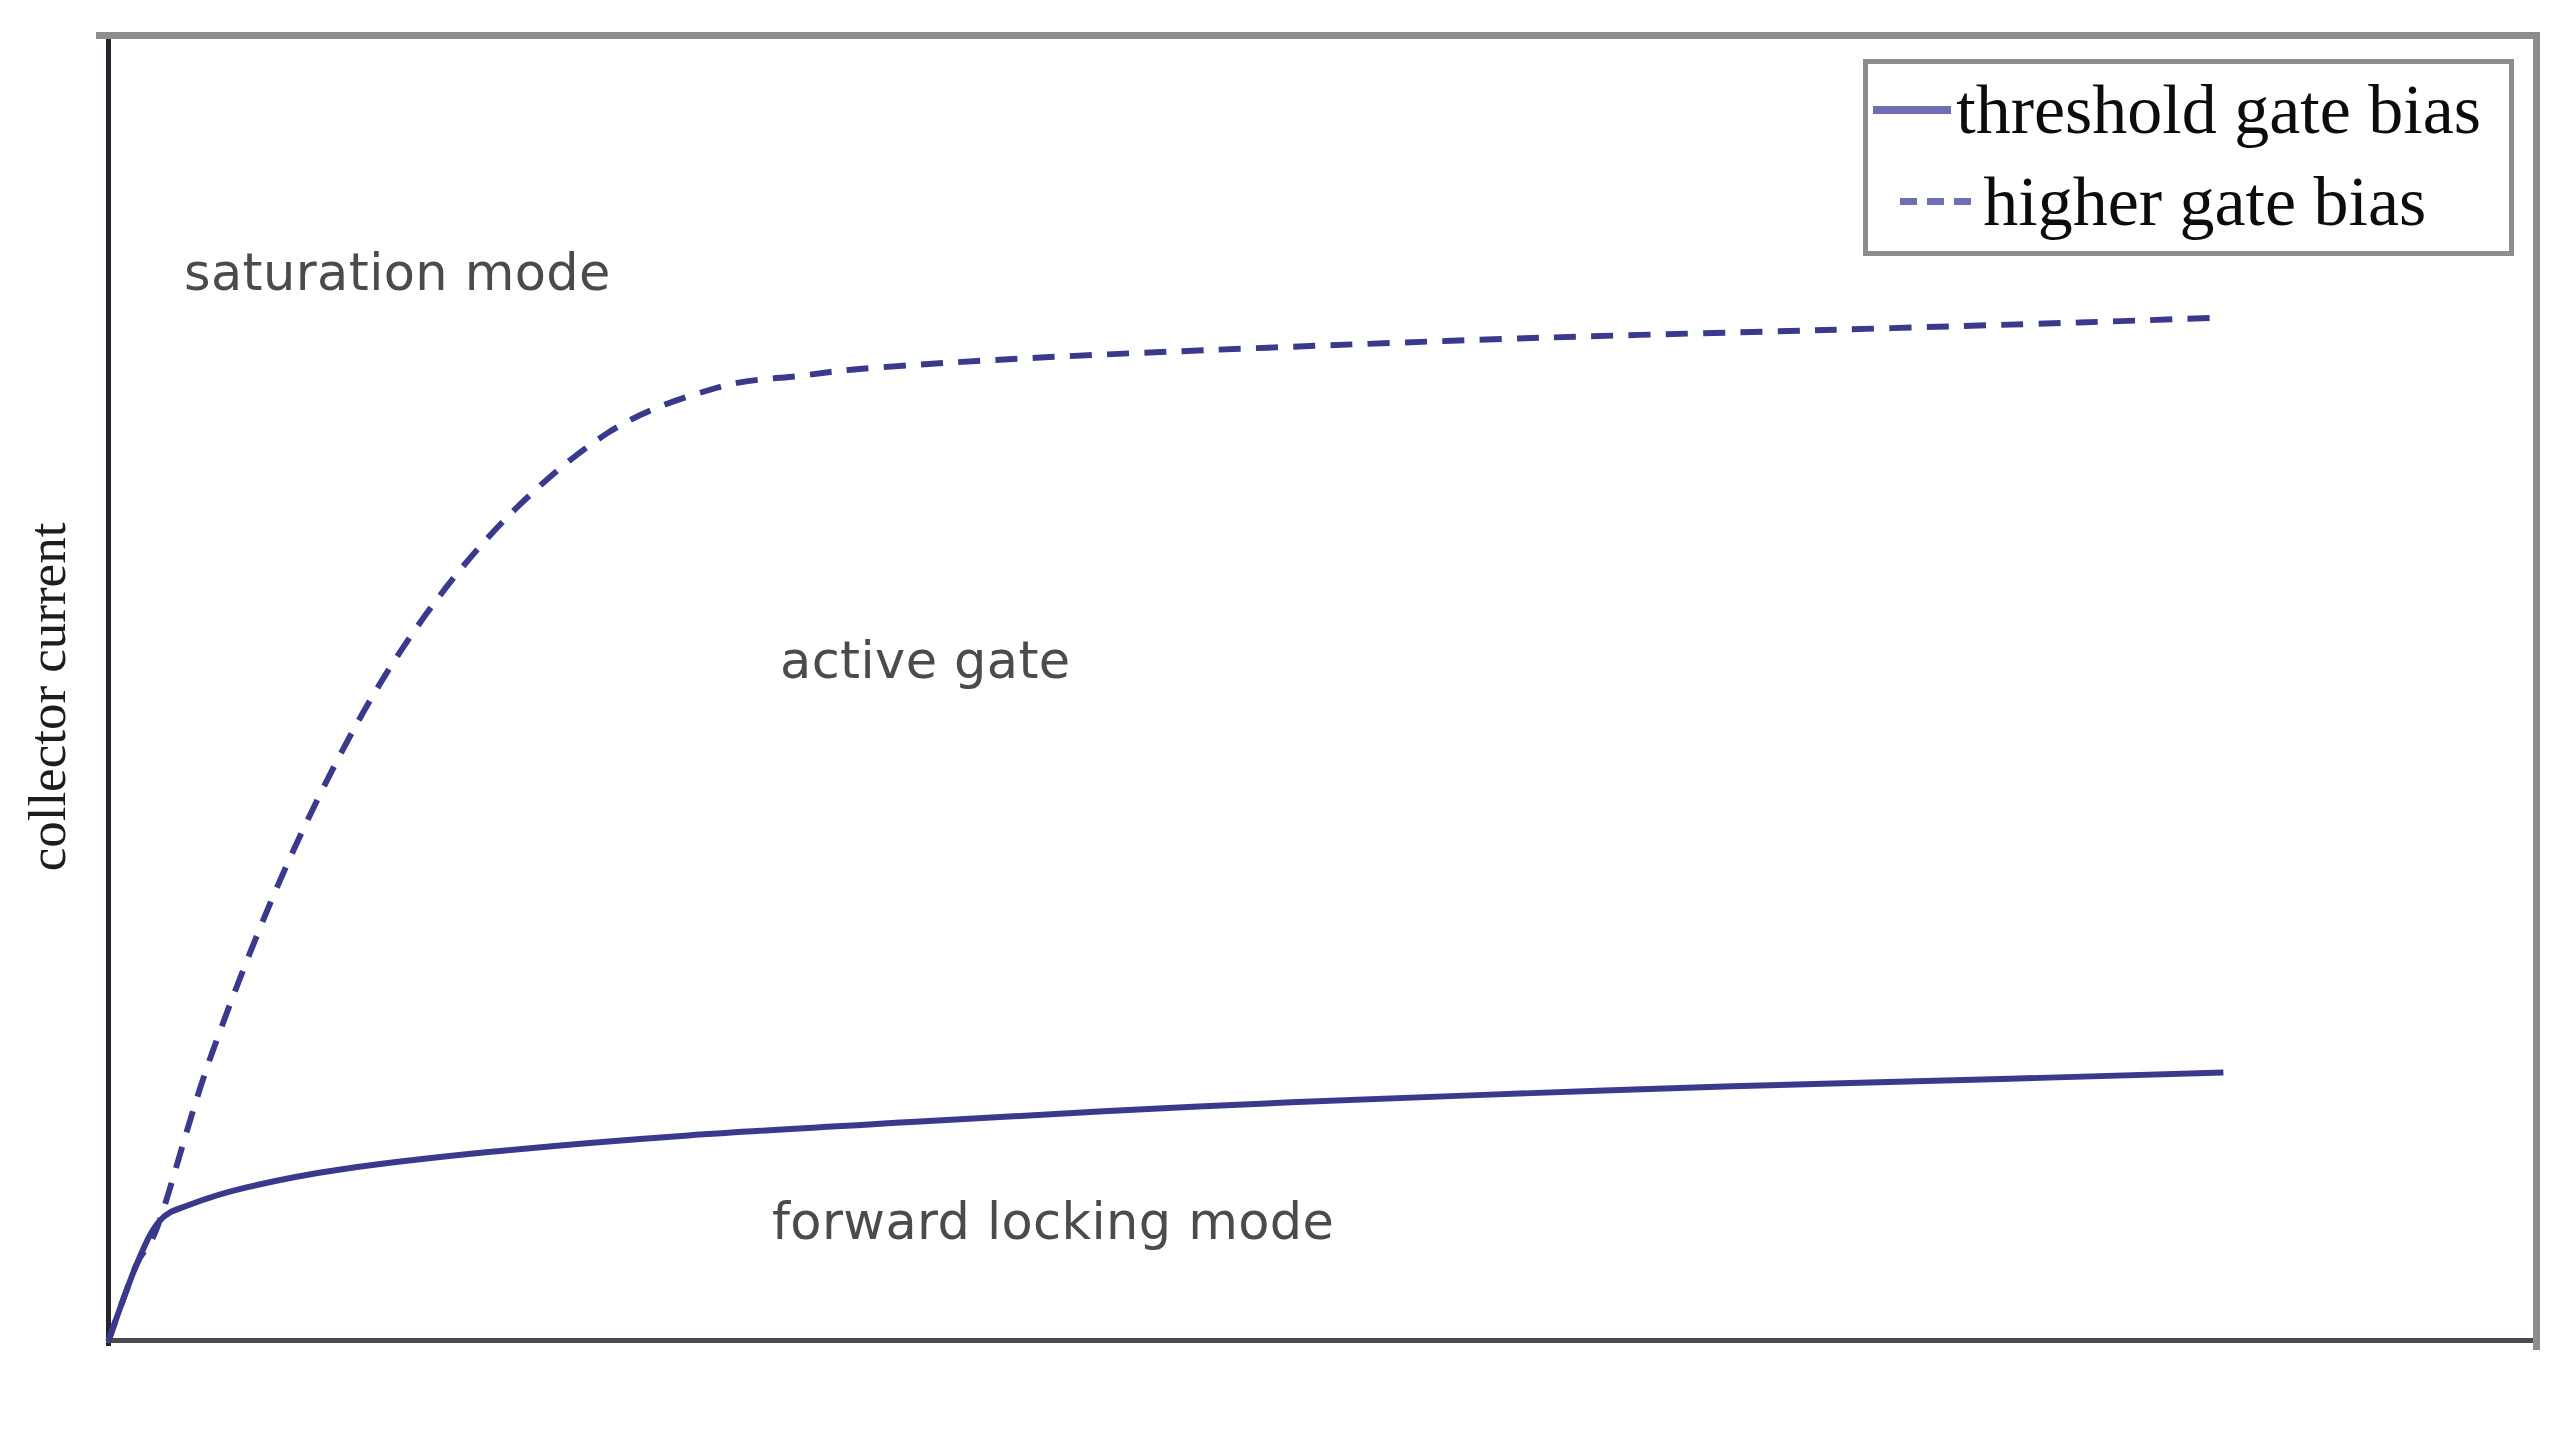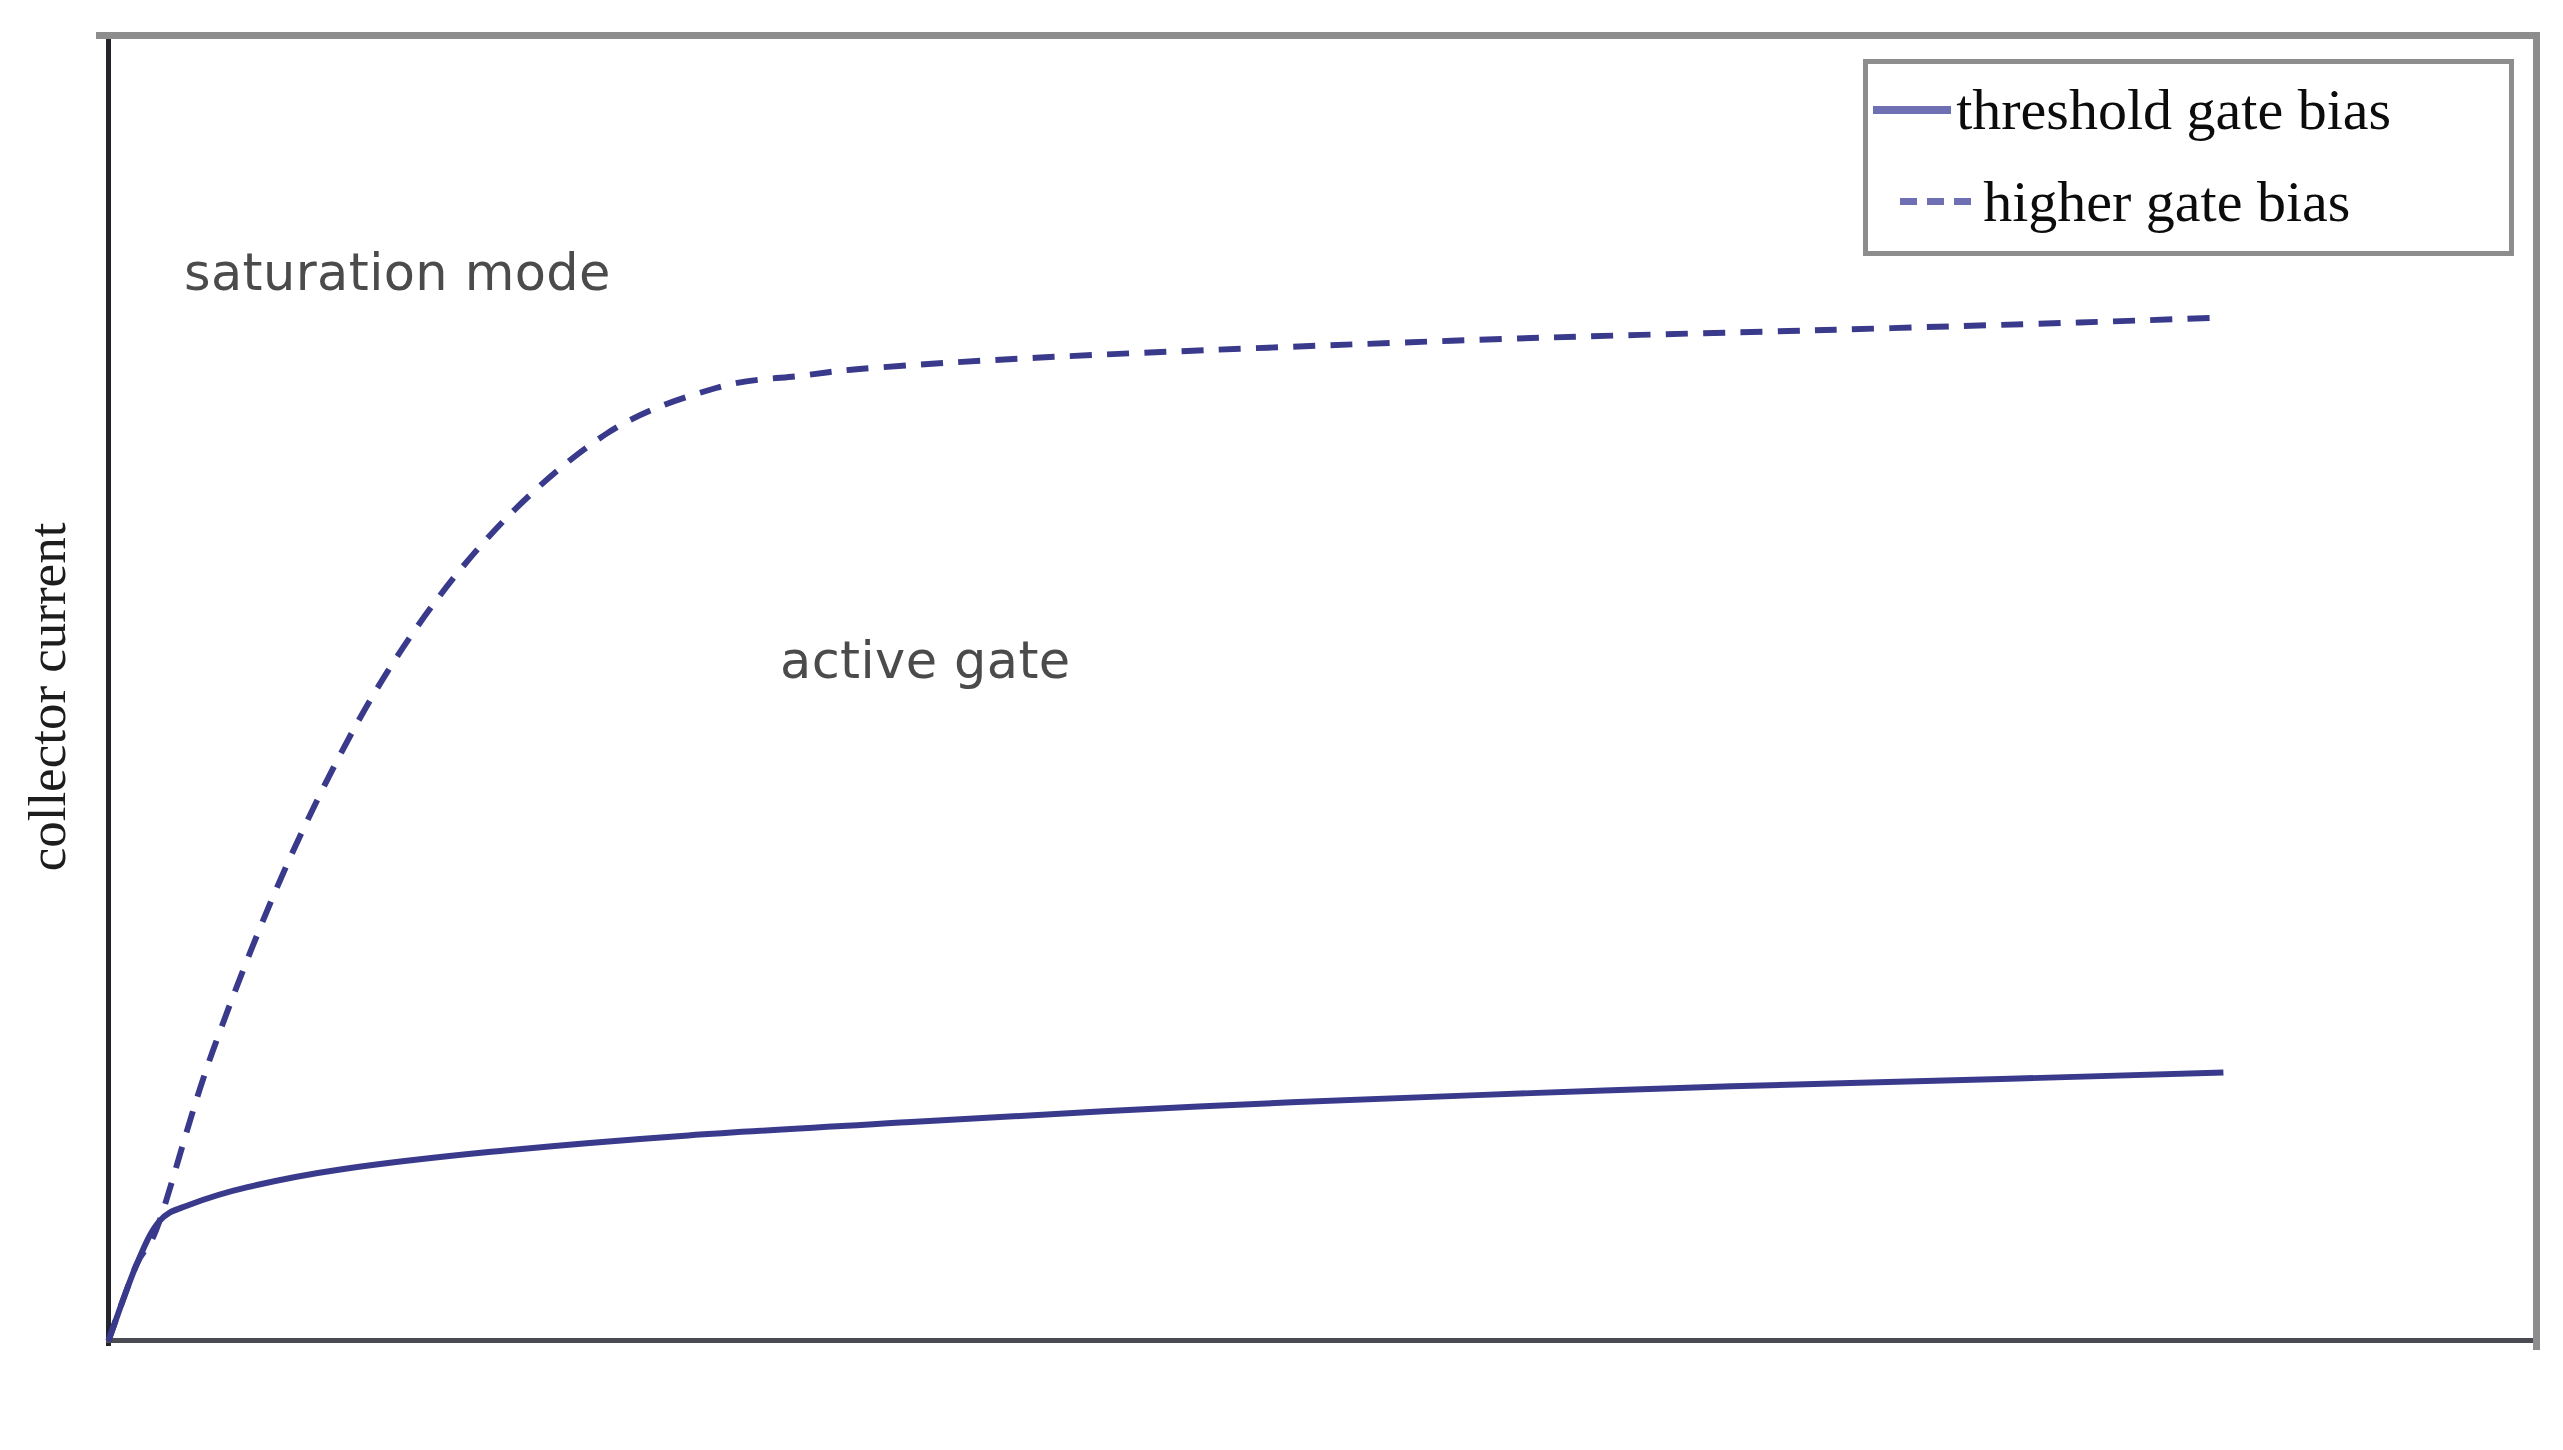--- a/index.html
+++ b/index.html
@@ -134,21 +134,21 @@
   .legend-swatch.dashed {
     background: repeating-linear-gradient(
       to right,
       #6f6fb4 0px, #6f6fb4 17px,
       rgba(255,255,255,0) 17px, rgba(255,255,255,0) 27px
     );
     height: 7.6px;
   }
   .legend-text {
     font-family: "Liberation Serif", serif;
-    font-size: 58px;
+    font-size: 70px;
     color: #0c0c0c;
     white-space: nowrap;
     line-height: 1;
   }
 </style>
 </head>
 <body>
 
 <div id="root">
 
@@ -161,20 +161,21 @@
     <g id="curves-group">
         <path d="M 128.00 1583.00 C 133.48 1568.12, 150.82 1517.28, 160.86 1493.72 C 170.90 1470.16, 177.74 1453.54, 188.24 1441.64 C 198.73 1429.74, 206.49 1428.99, 223.83 1422.30 C 241.17 1415.60, 262.62 1408.41, 292.28 1401.46 C 321.94 1394.52, 353.88 1387.58, 401.80 1380.63 C 449.72 1373.69, 511.32 1366.50, 579.77 1359.80 C 648.22 1353.10, 728.08 1346.41, 812.50 1340.46 C 896.92 1334.50, 985.91 1329.79, 1086.30 1324.09 C 1186.69 1318.38, 1305.34 1311.44, 1414.86 1306.23 C 1524.38 1301.02, 1638.46 1296.81, 1743.42 1292.84 C 1848.38 1288.87, 1939.64 1285.65, 2044.60 1282.42 C 2149.56 1279.20, 2276.42 1276.22, 2373.16 1273.50 C 2469.90 1270.77, 2583.07 1267.30, 2625.06 1266.06" fill="none" stroke="#3a3a8c" stroke-width="7" stroke-linecap="butt" stroke-linejoin="round"></path>
         <path d="M 128.00 1583.00 C 133.48 1568.12, 150.82 1517.28, 160.86 1493.72 C 170.90 1470.16, 173.18 1483.80, 188.24 1441.64 C 203.29 1399.48, 224.74 1313.92, 251.21 1240.76 C 277.68 1167.60, 312.81 1077.08, 347.04 1002.68 C 381.26 928.28, 417.77 856.36, 456.56 794.36 C 495.35 732.36, 536.42 677.80, 579.77 630.68 C 623.12 583.56, 672.41 540.41, 716.67 511.64 C 760.93 482.87, 806.57 469.48, 845.36 458.07 C 884.14 446.66, 918.37 447.16, 949.40 443.19 C 980.43 439.22, 985.91 437.74, 1031.54 434.26 C 1077.17 430.79, 1145.62 426.33, 1223.20 422.36 C 1300.78 418.39, 1396.61 414.42, 1497.00 410.46 C 1597.39 406.49, 1716.04 402.02, 1825.56 398.55 C 1935.08 395.08, 2049.16 392.60, 2154.12 389.62 C 2259.08 386.65, 2376.81 383.18, 2455.30 380.70 C 2533.79 378.22, 2596.76 375.74, 2625.06 374.74" fill="none" stroke="#3a3a8c" stroke-width="7" stroke-linecap="butt" stroke-linejoin="round" stroke-dasharray="26 18"></path>
       </g>
   </svg>
 
   <div class="mode-label" id="label-saturation">saturation mode</div>
 
   <div class="mode-label" id="label-active">active gate</div>
 
+  <div class="mode-label" id="label-forward">forward locking mode</div>
 
 
   <div id="y-axis-title">collector current</div>
 
   <div id="legend-box">
 
     <div class="legend-row" id="legend-row-threshold">
       <span class="legend-swatch solid"></span>
       <span class="legend-text">threshold gate bias</span>
     </div>

